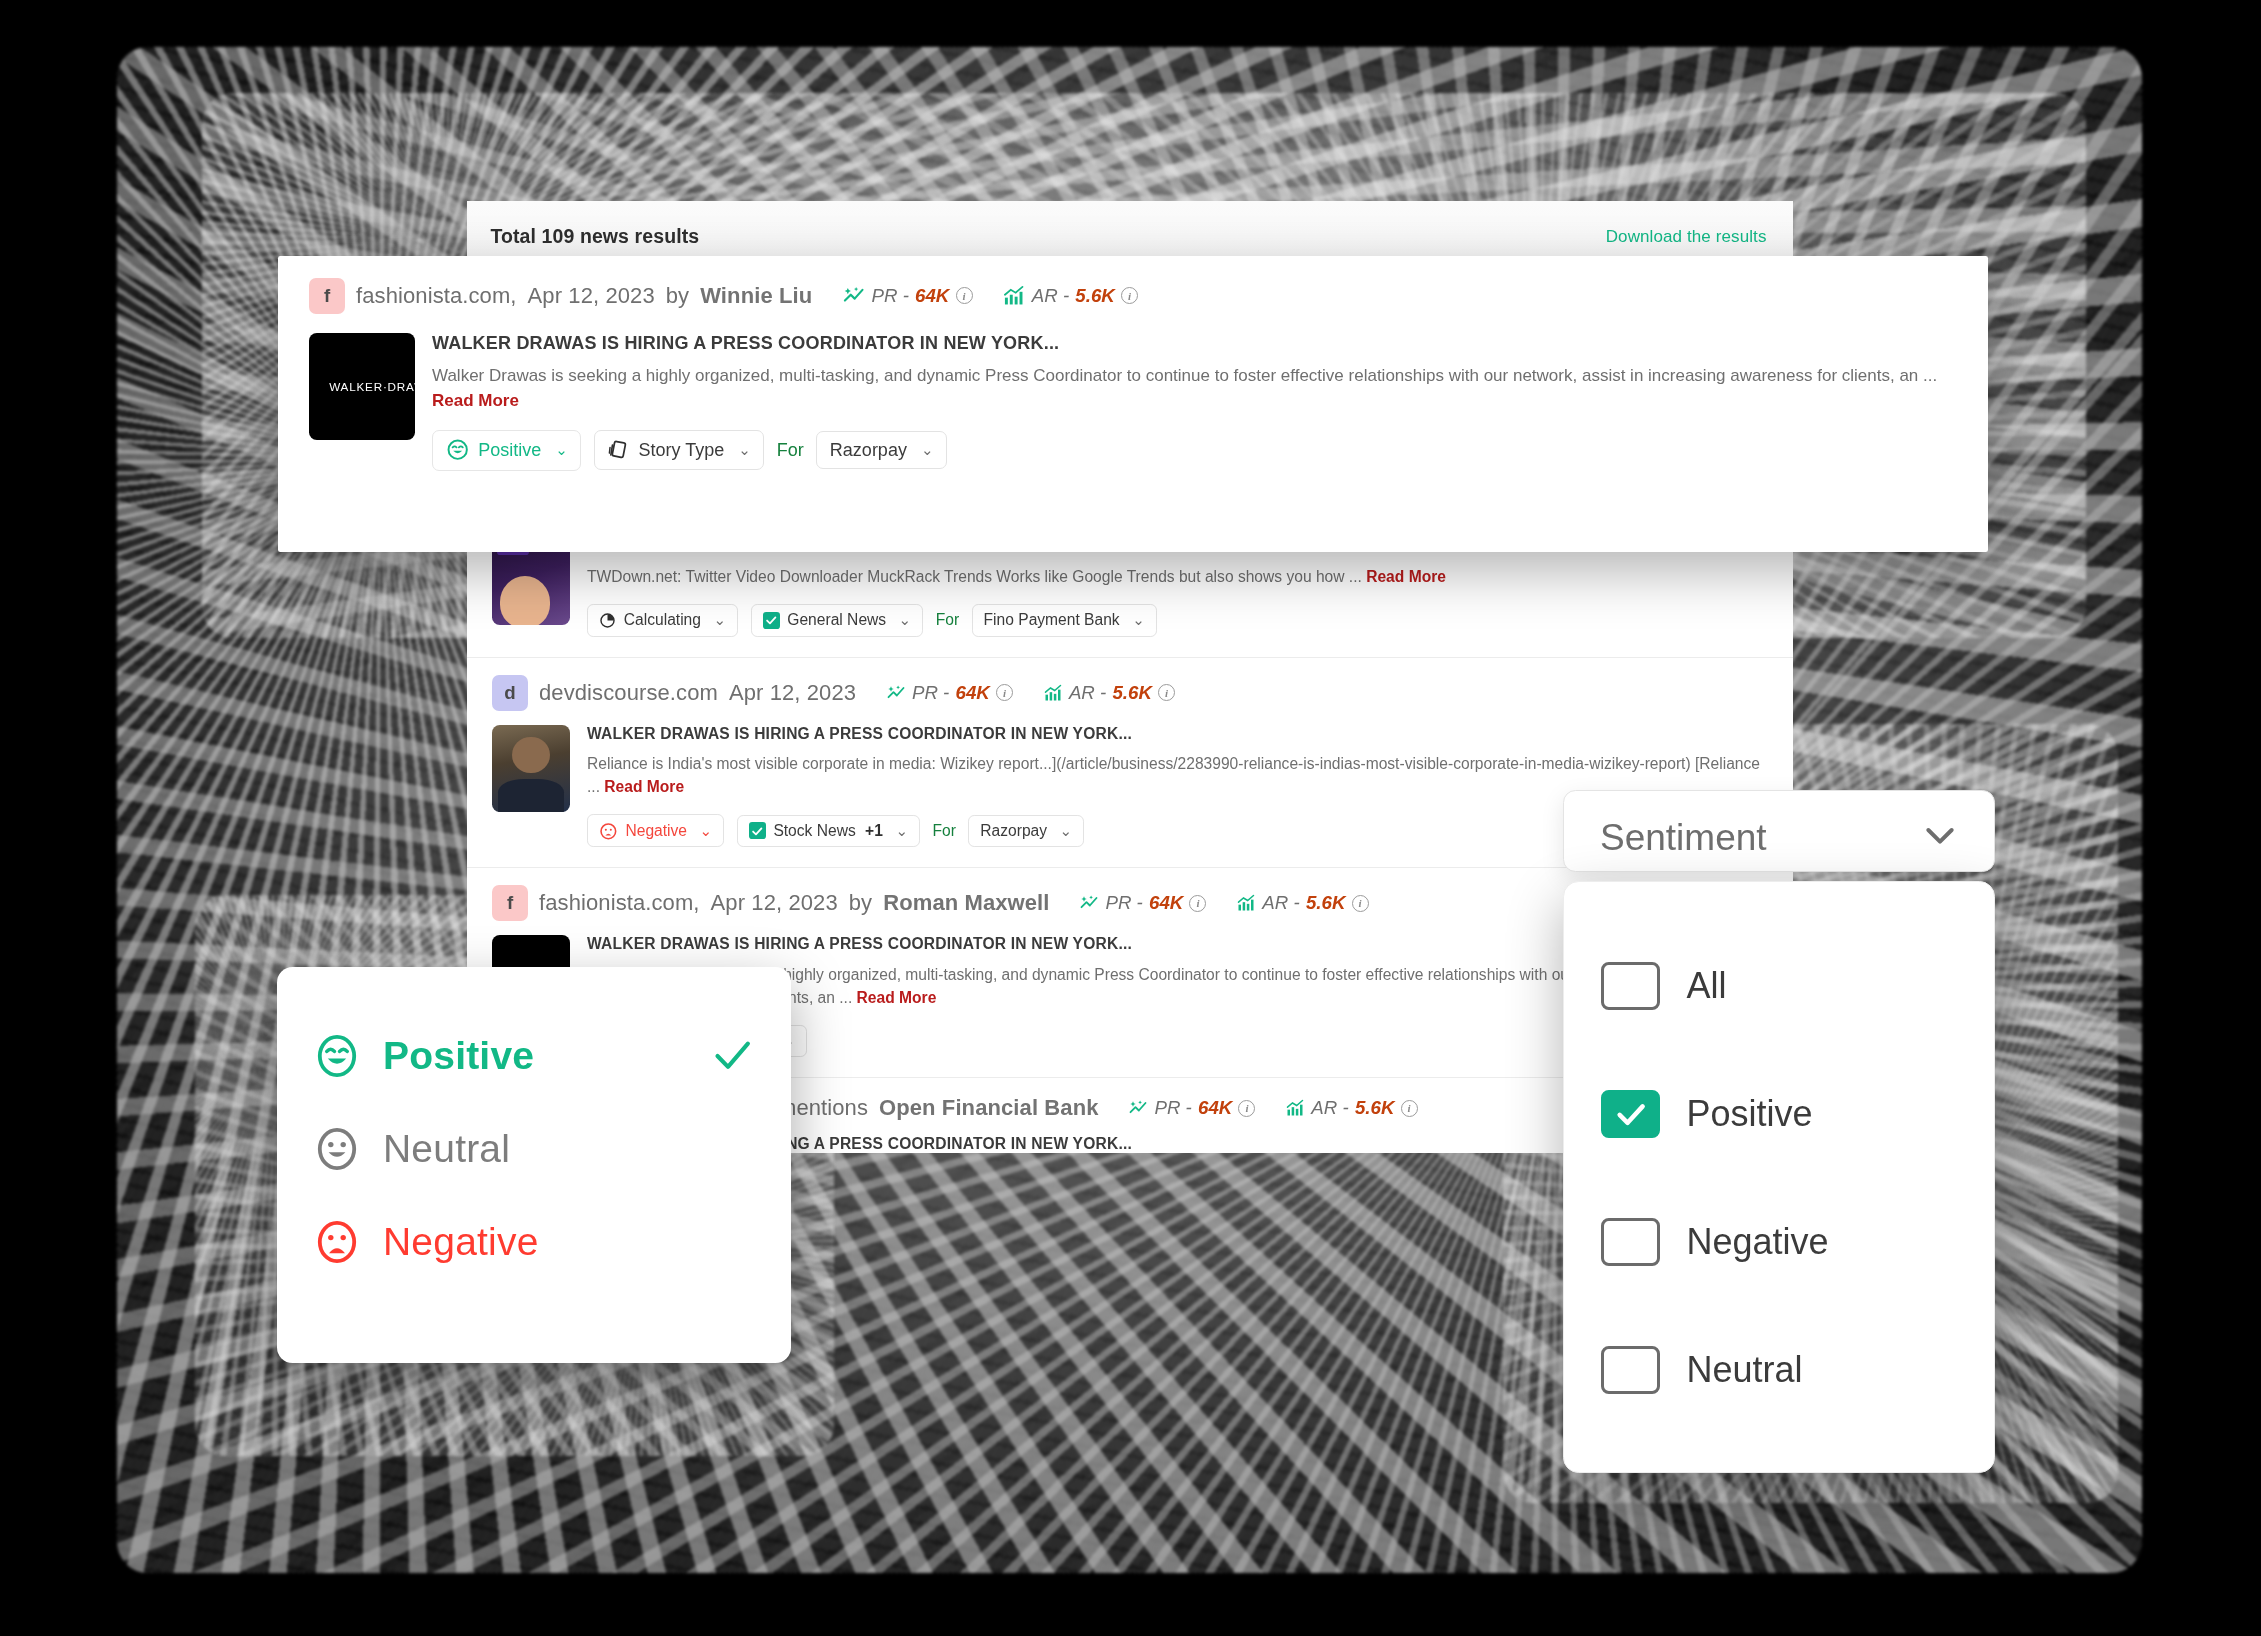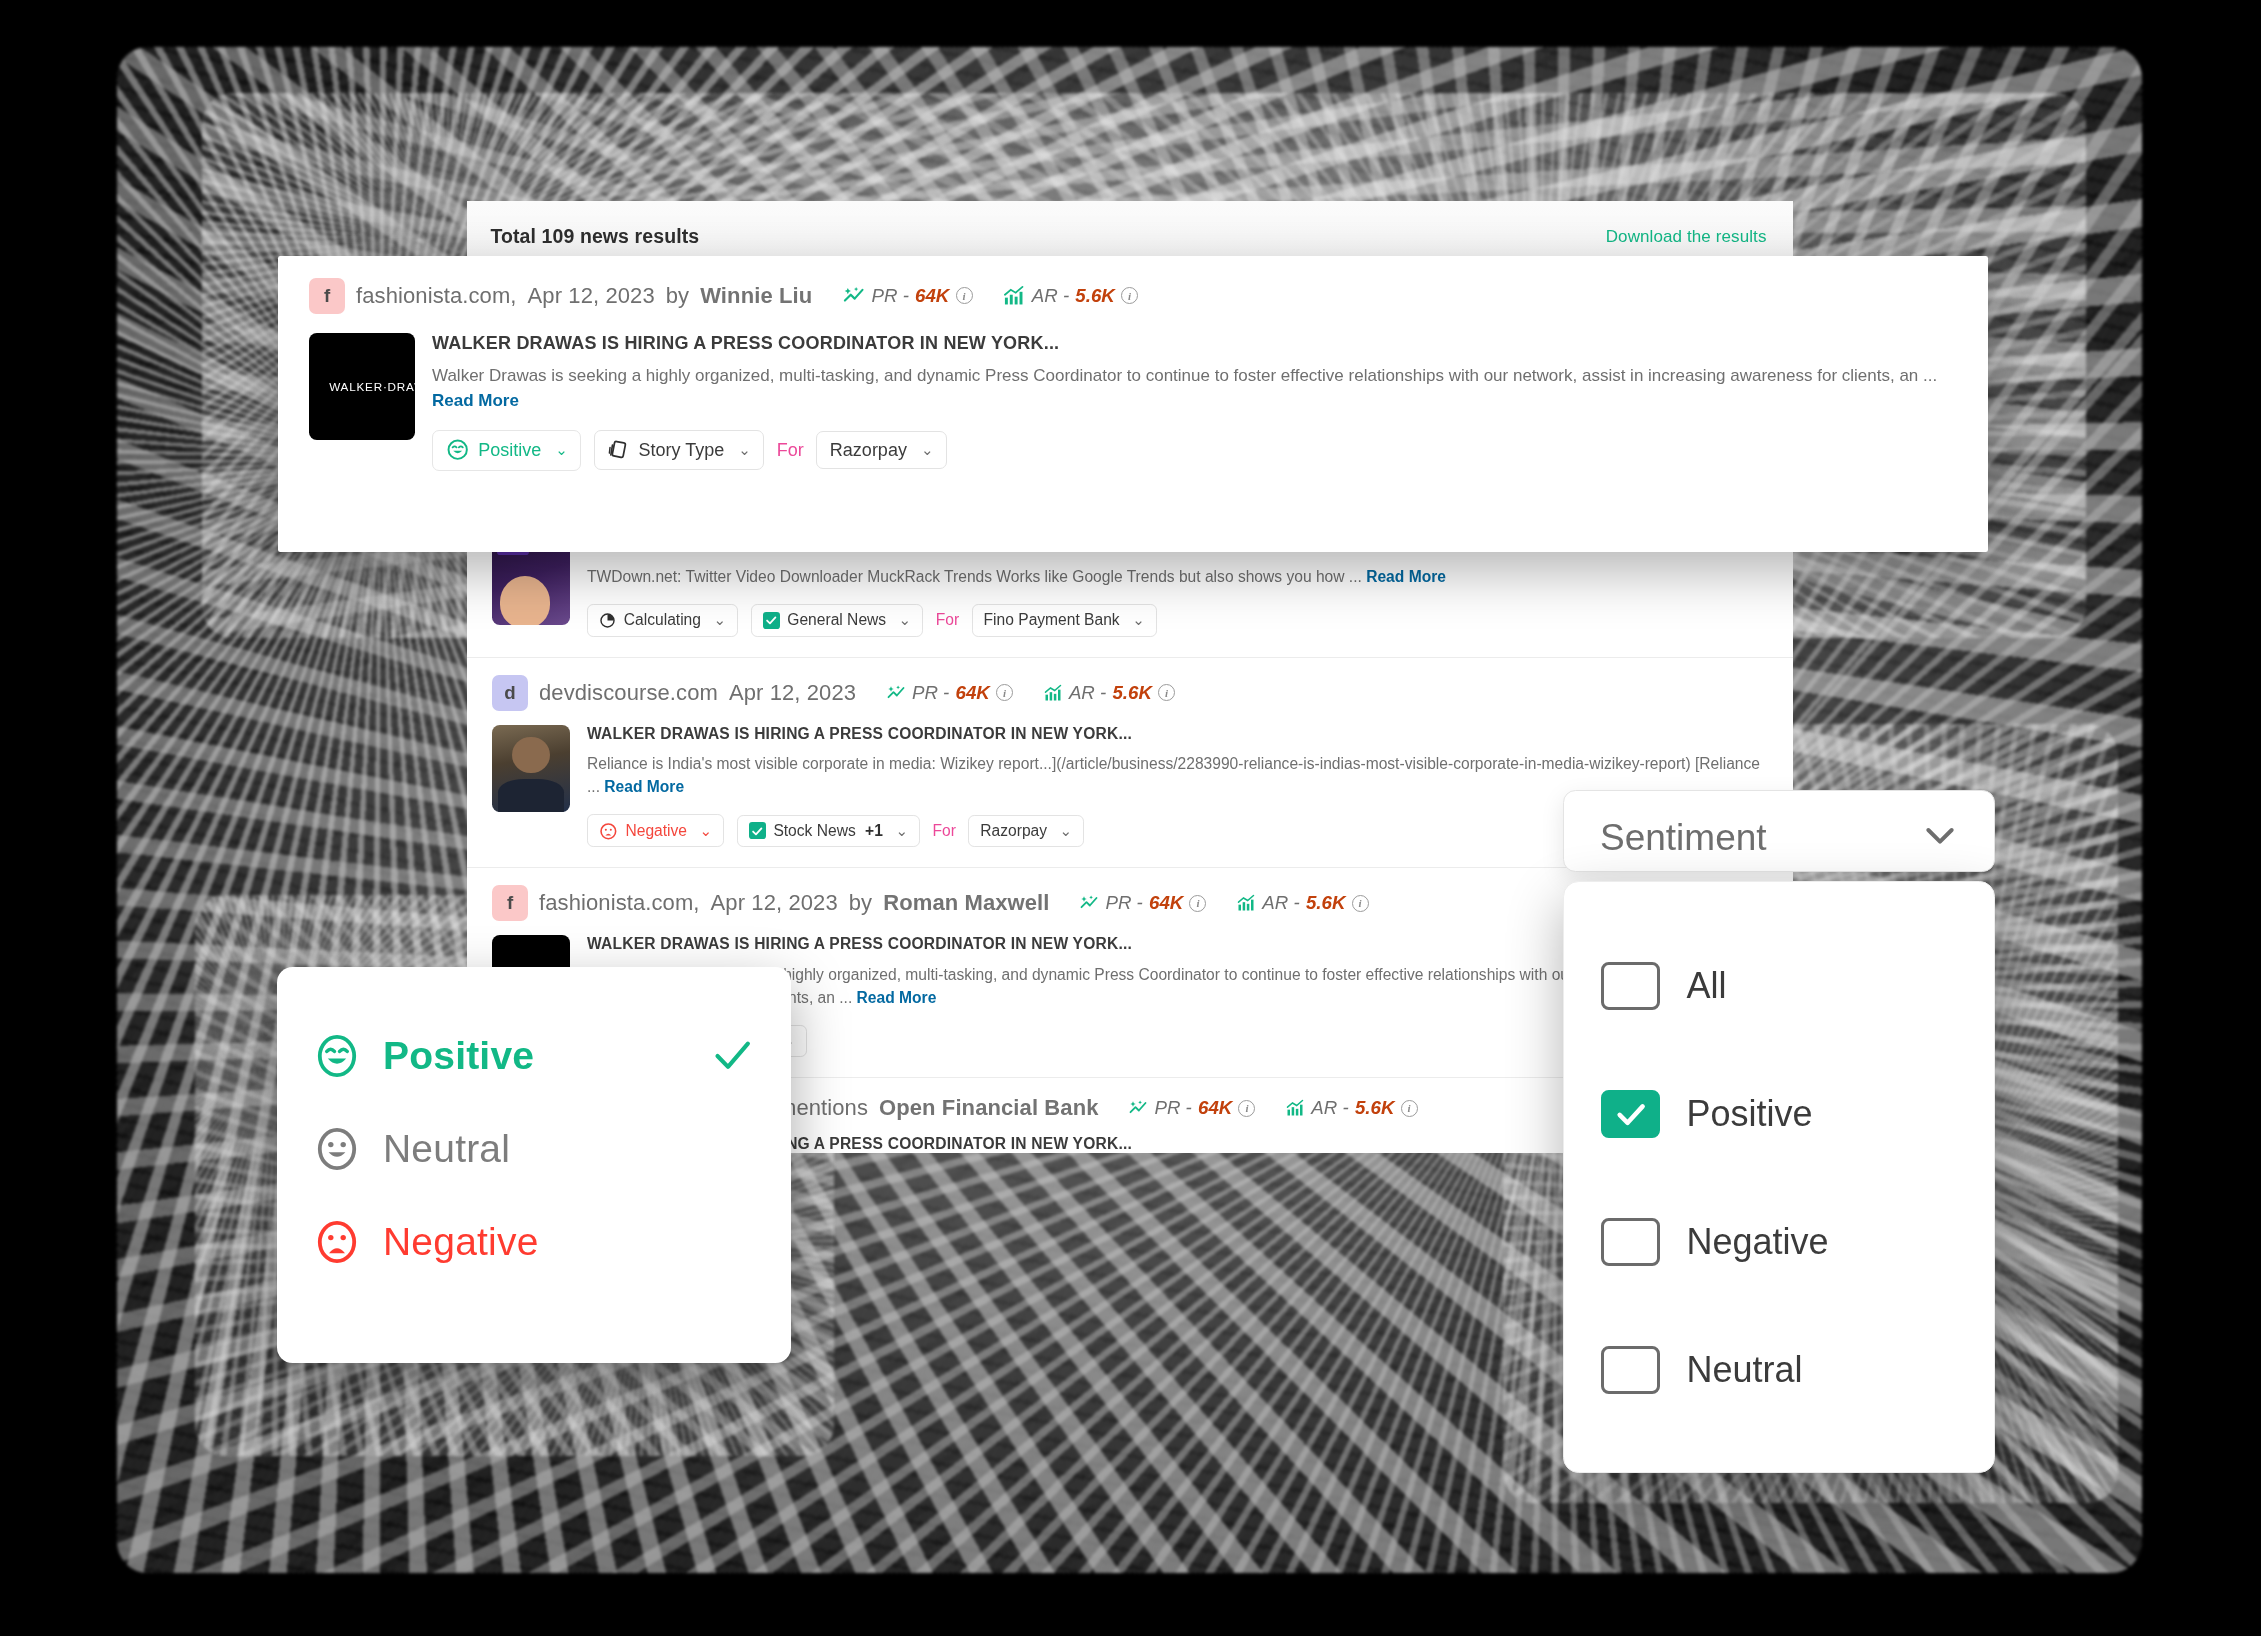--- a/index.html
+++ b/index.html
@@ -82,36 +82,36 @@
   .thumb-mastodon::after { content:""; position:absolute; left:6%; top:6%; width:42%; height:14%; border-radius:3.1px; background:#5a2ea6; }
   .thumb-person { background: linear-gradient(170deg,#7a6a52 0%, #4b3f30 40%, #22304a 100%); }
   .thumb-person::before { content:""; position:absolute; left:26%; top:14%; width:48%; height:42%; border-radius:50%; background:#8a6a4e; }
   .thumb-person::after { content:""; position:absolute; left:8%; bottom:0; width:84%; height:38%; border-radius:40% 40% 0 0; background:#1d2433; }
 
   .row-content { flex: 1; min-width: 0; }
   .headline { font-size: 18px; font-weight: 700; color: #3b3b3b; letter-spacing: 0.2px; }
   .headline-sm { font-size: 15.6px; }
   .snippet { font-size: 17px; color: #6f6f6f; line-height: 1.5; margin-top: 9.3px; }
   .snippet-sm { font-size: 15.6px; }
-  .read-more { color: #0369a1; font-weight: 700; cursor: pointer; }
+  .read-more { color: #b91c1c; font-weight: 700; cursor: pointer; }
 
   .pill-row { display: flex; align-items: center; gap: 12.5px; margin-top: 15.6px; flex-wrap: nowrap; }
   .pill {
     display: inline-flex; align-items: center; gap: 9.3px;
     border: 0.8px solid #e3e3e3; border-radius: 7px;
     background: #fff; padding: 7.8px 12.5px; font-size: 18px; color: #3b3b3b;
     white-space: nowrap; cursor: pointer;
   }
   .pill.sm { font-size: 15.6px; padding: 6.2px 11px; gap: 7.8px; border-radius: 6.2px; }
   .pill .chev { color: #6b6b6b; font-size: 15px; margin-left: 4.7px; }
   .pill-positive { color: #12b886; border-color: #e6e6e6; }
   .pill-positive .chev { color: #12b886; }
   .pill-negative { color: #f4463c; }
   .pill-negative .chev { color: #f4463c; }
-  .for-label { font-size: 18px; color: #ec4899; }
+  .for-label { font-size: 18px; color: #15803d; }
   .for-label.sm { font-size: 15.6px; }
   .cbx { width: 20px; height: 20px; border-radius: 3.9px; background: #0fb089; display: inline-flex; align-items: center; justify-content: center; flex: none; }
   .cbx.sm { width: 17px; height: 17px; border-radius: 3.1px; }
   .cbx svg { width: 12.5px; height: 12.5px; }
   .plus1 { font-weight: 700; color: #2f2f2f; margin-left: 1.6px; }
 
   
   .card-top {
     position: absolute; left: 278px; top: 256px;
     width: 1710px; height: 296px;

